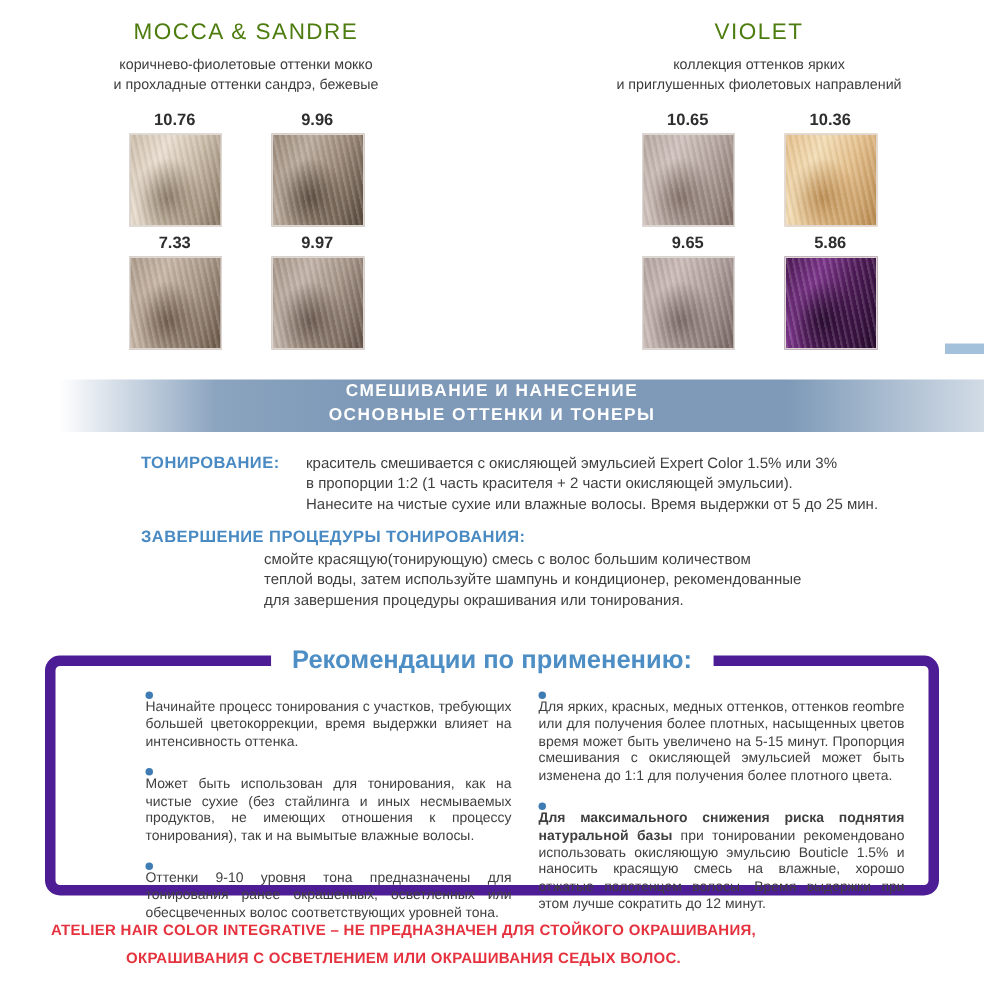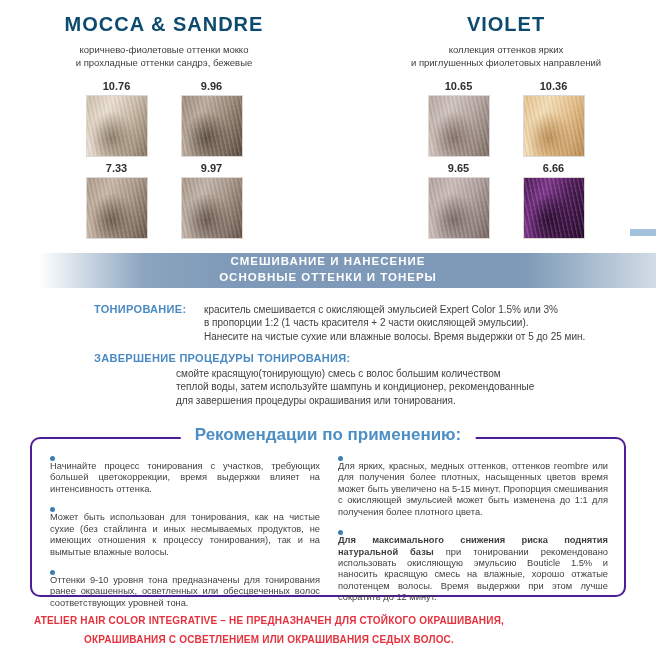--- a/index.html
+++ b/index.html
@@ -4,21 +4,21 @@
 <style>
   html,body{margin:0;padding:0;background:#ffffff;}
   body{width:656px;height:656px;position:relative;overflow:hidden;
        font-family:"Liberation Sans", sans-serif;-webkit-font-smoothing:antialiased;}
   .page{position:absolute;inset:0;background:#fff;}
 
   
   .collection{position:absolute;top:13px;width:300px;text-align:center;}
   .collection.left{left:14px;}
   .collection.right{left:356px;}
-  .collection-name{font-size:20px;font-weight:bold;color:#0c4a6e;letter-spacing:1px;}
+  .collection-name{font-size:15px;font-weight:normal;color:#4d7c0f;letter-spacing:1px;}
   .collection-desc{margin-top:7px;font-size:9.5px;color:#3c3c3c;line-height:1.4;}
   .shade-grid{margin-top:10px;display:grid;grid-template-columns:62px 62px;
               column-gap:33px;row-gap:5px;justify-content:center;}
   .shade-code{font-size:11px;font-weight:bold;color:#2e2e2e;margin-bottom:3px;}
   .swatch{width:62px;height:62px;box-sizing:border-box;border:1px solid #ddd8d3;
     background-color:var(--c2);
     background-image:
       repeating-linear-gradient(78deg, rgba(255,255,255,0.14) 0px, rgba(255,255,255,0.14) 1px,
         rgba(0,0,0,0) 2px, rgba(0,0,0,0.06) 3px, rgba(0,0,0,0) 4px),
       radial-gradient(75% 85% at 42% 70%, var(--c3) 0%, rgba(0,0,0,0) 52%),
@@ -35,21 +35,21 @@
   
   .section-label{color:#4a8ac2;font-weight:bold;font-size:11px;letter-spacing:0.3px;margin-left:28px;}
   .section-lines{font-size:10px;color:#3f3f3f;line-height:1.33;}
   .section-toning{position:absolute;top:303px;left:66px;width:545px;display:flex;}
   .section-toning .section-label{width:110px;flex-shrink:0;}
   .section-finishing{position:absolute;top:352px;left:66px;width:545px;}
   .section-finishing .section-lines{margin-left:110px;margin-top:3px;}
 
   
   .reco-box{position:absolute;top:437px;left:30px;width:596px;height:160px;
-    border:2px solid #4c1d95;border-radius:10px;box-sizing:border-box;background:#fff;}
+    border:7px solid #4c1d95;border-radius:10px;box-sizing:border-box;background:#fff;padding-left:42px;}
   .reco-title{position:absolute;top:-14px;left:50%;transform:translateX(-50%);
     background:#ffffff;padding:0 14px;font-size:17px;font-weight:bold;color:#4d8ec5;
     white-space:nowrap;}
   .reco-cols{display:flex;gap:18px;padding:14px 16px 8px 18px;}
   .reco-col{flex:1;display:flex;flex-direction:column;gap:9px;}
   .bullet{display:flex;flex-direction:column;}
   .dot{width:5px;height:5px;border-radius:50%;background:#3e7cb3;margin:3px 7px 0 0;flex-shrink:0;}
   .bullet-text{font-size:9.3px;line-height:1.23;color:#3f3f3f;text-align:justify;}
   .bullet-text .bold{font-weight:bold;}
 
@@ -101,21 +101,21 @@
       </div>
       <div class="shade">
         <div class="shade-code">10.36</div>
         <div class="swatch" style="--c1: #f2dcb4; --c2: #e5c08d; --c3: #bd8f55;"></div>
       </div>
       <div class="shade">
         <div class="shade-code">9.65</div>
         <div class="swatch" style="--c1: #c9bab6; --c2: #b0a19e; --c3: #7b6a66;"></div>
       </div>
       <div class="shade">
-        <div class="shade-code">6.66</div>
+        <div class="shade-code">5.86</div>
         <div class="swatch" style="--c1: #7a3488; --c2: #4c1a55; --c3: #2a0c31;"></div>
       </div>
     </div>
   </div>
 
   <div class="decor-bar"></div>
   <div class="banner">
     <div>СМЕШИВАНИЕ И НАНЕСЕНИЕ</div>
     <div>ОСНОВНЫЕ ОТТЕНКИ И ТОНЕРЫ</div>
   </div>

